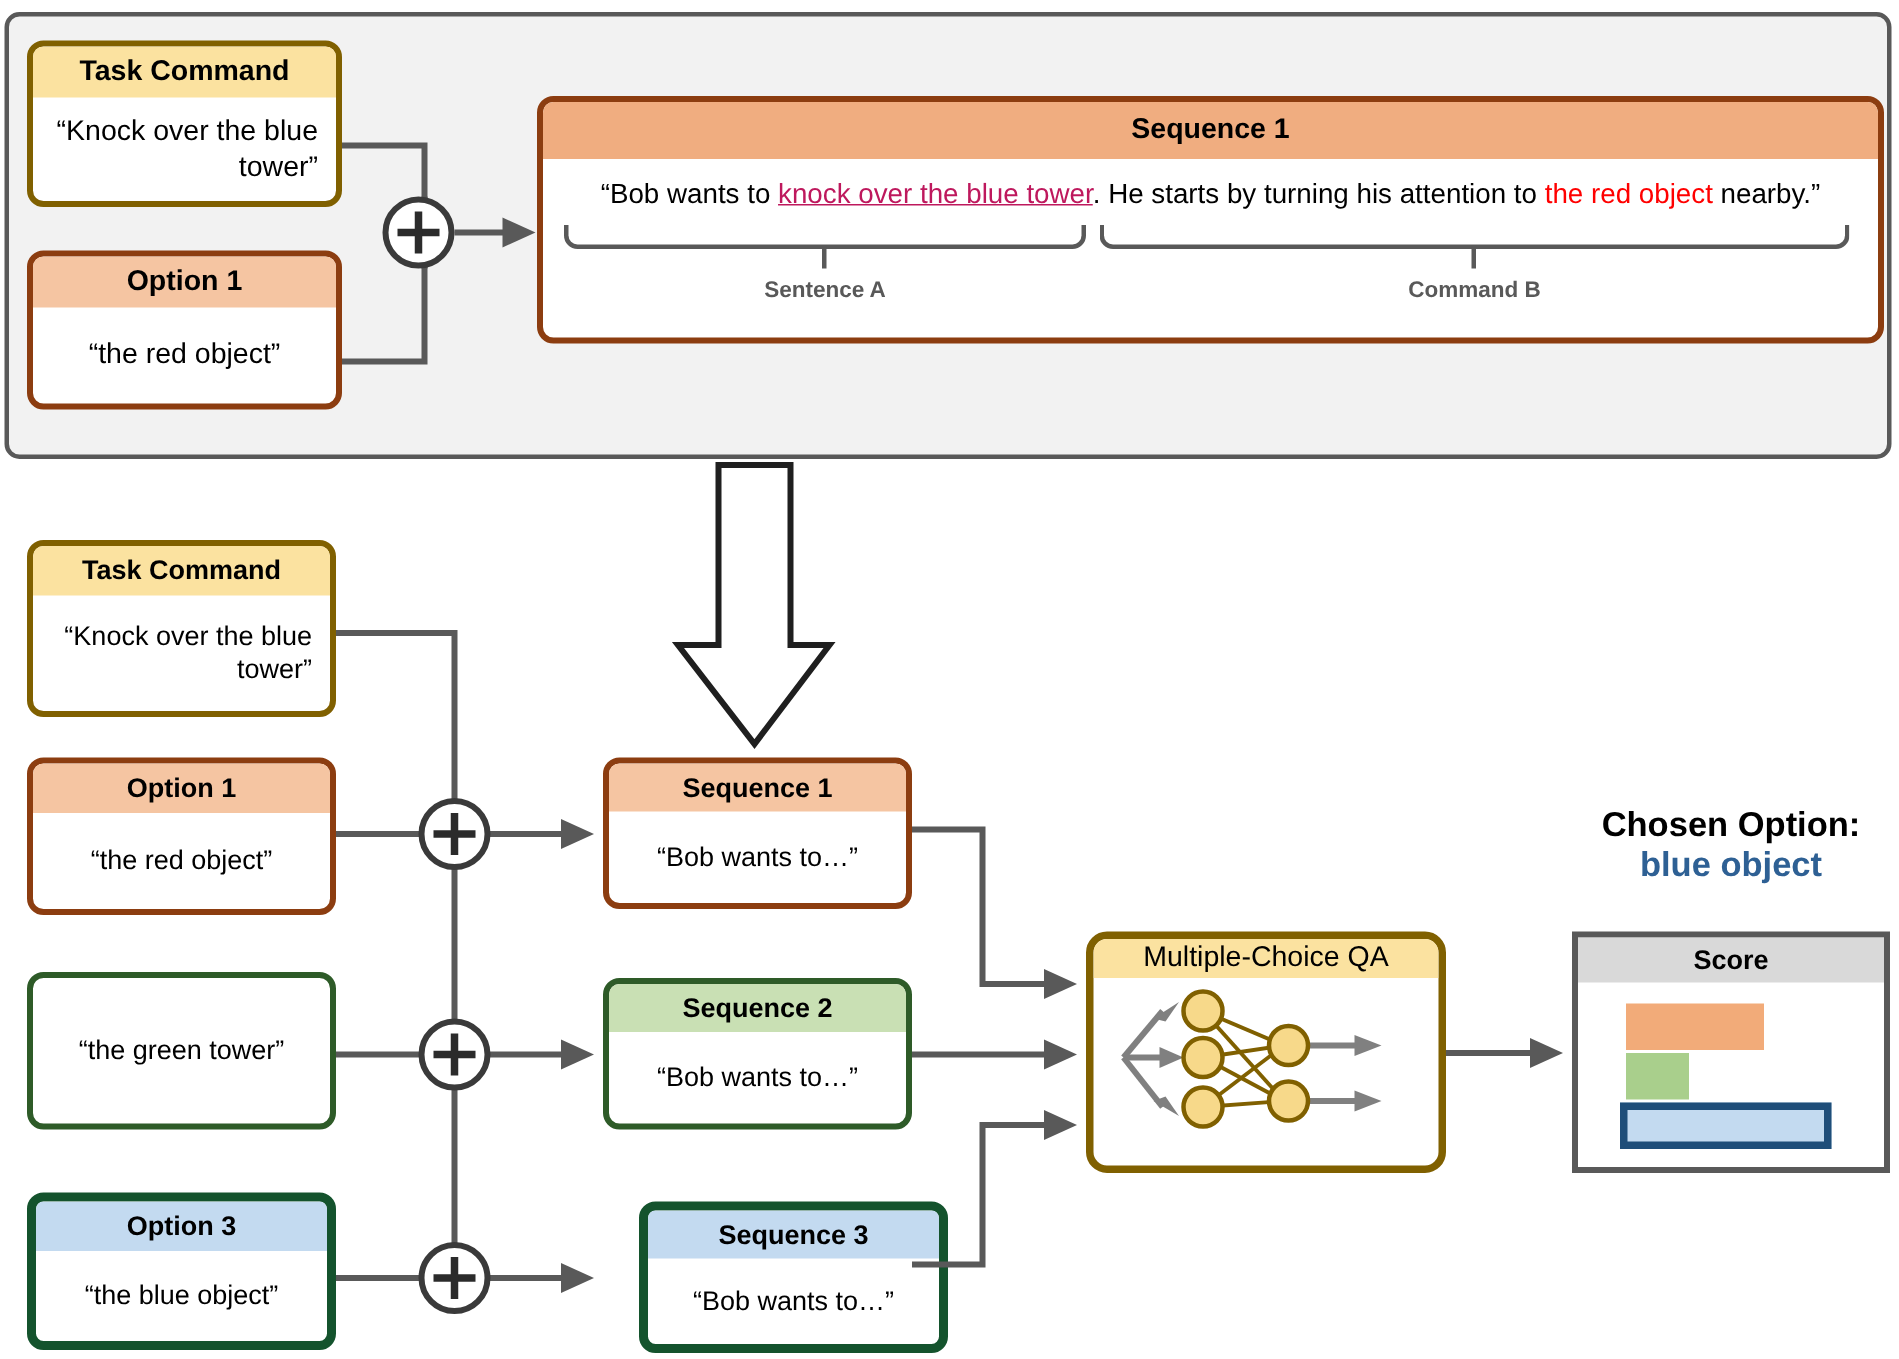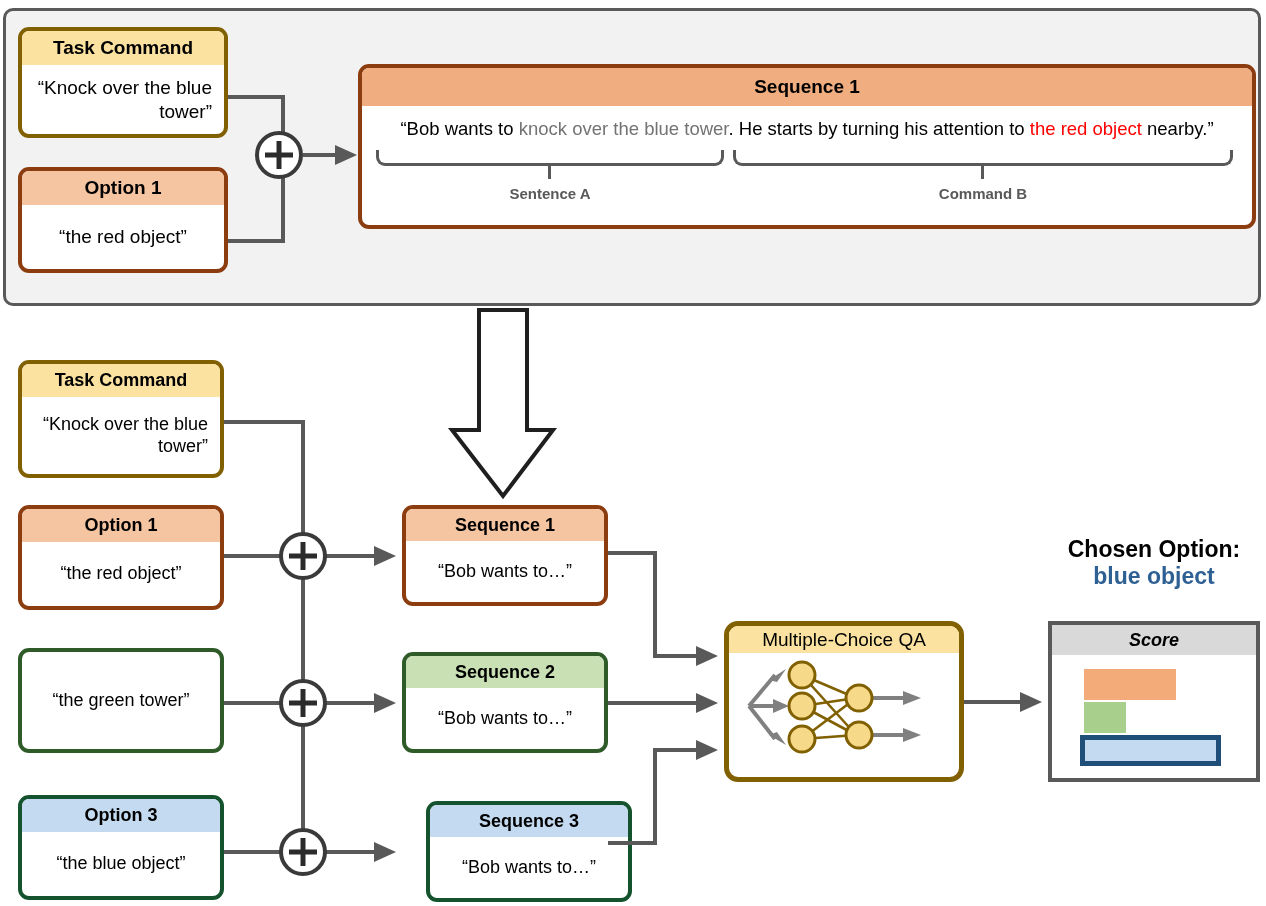--- a/index.html
+++ b/index.html
@@ -17,38 +17,38 @@
   .card{background:#ffffff;border-radius:11px;overflow:hidden;
         display:flex;flex-direction:column;}
   .card .hdr{font-weight:bold;text-align:left;line-height:1.05;
              display:flex;align-items:center;justify-content:center;}
   .card .body{flex:1;display:flex;align-items:center;justify-content:center;
               text-align:right;line-height:1.22;padding:2px 12px;}
 
   .b-gold{border:4px solid #806000;}   .h-gold{background:#fbe2a0;}
   .b-orng{border:4px solid #8c3d10;}   .h-orng{background:#f5c5a2;}
   .b-grn {border:4px solid #2e5b28;}   .h-grn {background:#c9e0b4;}
-  .b-blue{border:4px solid #14532d;}   .h-blue{background:#c3daf0;}
+  .b-blue{border:6px solid #14532d;}   .h-blue{background:#c3daf0;}
 
   
   #task-command-top{left:18px;top:27px;width:210px;height:111px;}
   #task-command-top .hdr{height:34px;font-size:19px;}
   #task-command-top .body{font-size:19px;}
 
   #option1-top{left:18px;top:167px;width:210px;height:106px;}
   #option1-top .hdr{height:34px;font-size:19px;}
   #option1-top .body{font-size:19px;}
 
   #sequence1-top{left:358px;top:64px;width:898px;height:165px;
                  border:4px solid #8c3d10;}
   #sequence1-top .hdr{height:38px;font-size:19px;background:#f0ad80;}
   #sequence1-top .seqbody{flex:1;position:relative;}
   #seq1-text{position:absolute;left:0;right:0;top:12px;text-align:center;
              font-size:18.5px;white-space:nowrap;color:#000;}
-  .tok-cmd{color:#737373;}
+  .tok-cmd{color:#be185d;text-decoration:underline;}
   .tok-opt{color:#ff0000;}
 
   
   .brace{position:absolute;border:3px solid #595959;border-top:none;
          border-radius:0 0 9px 9px;height:16px;}
   .brace-tick{position:absolute;width:3px;height:14px;background:#595959;}
   .brace-lbl{position:absolute;font-size:15px;font-weight:bold;color:#595959;
              text-align:center;}
 
   
@@ -79,21 +79,21 @@
 
   
   #chosen-option{left:1024px;top:536px;width:260px;text-align:center;}
   #chosen-label{font-size:23px;font-weight:bold;color:#000;line-height:1.18;}
   #chosen-value{font-size:23px;font-weight:bold;color:#2e6094;line-height:1.18;}
 
   #score-panel{left:1048px;top:621px;width:212px;height:161px;
                border:4px solid #595959;background:#fff;
                display:flex;flex-direction:column;overflow:hidden;}
   #score-hdr{height:30px;background:#d9d9d9;font-weight:bold;font-size:18px;
-             display:flex;align-items:center;justify-content:center;font-style:italic;}
+             display:flex;align-items:center;justify-content:center;}
   #score-body{flex:1;position:relative;}
   .score-bar{position:absolute;left:32px;}
   #bar-1{top:14px;height:31px;background:#f2ab79;}
   #bar-2{top:47px;height:31px;background:#a9cf8c;}
   #bar-3{top:80px;height:31px;background:#c3daf0;
          border:5px solid #1f4e79;left:28px;box-sizing:border-box;}
 
   svg.ov{position:absolute;left:0;top:0;width:1266px;height:906px;
          pointer-events:none;}
 </style>

